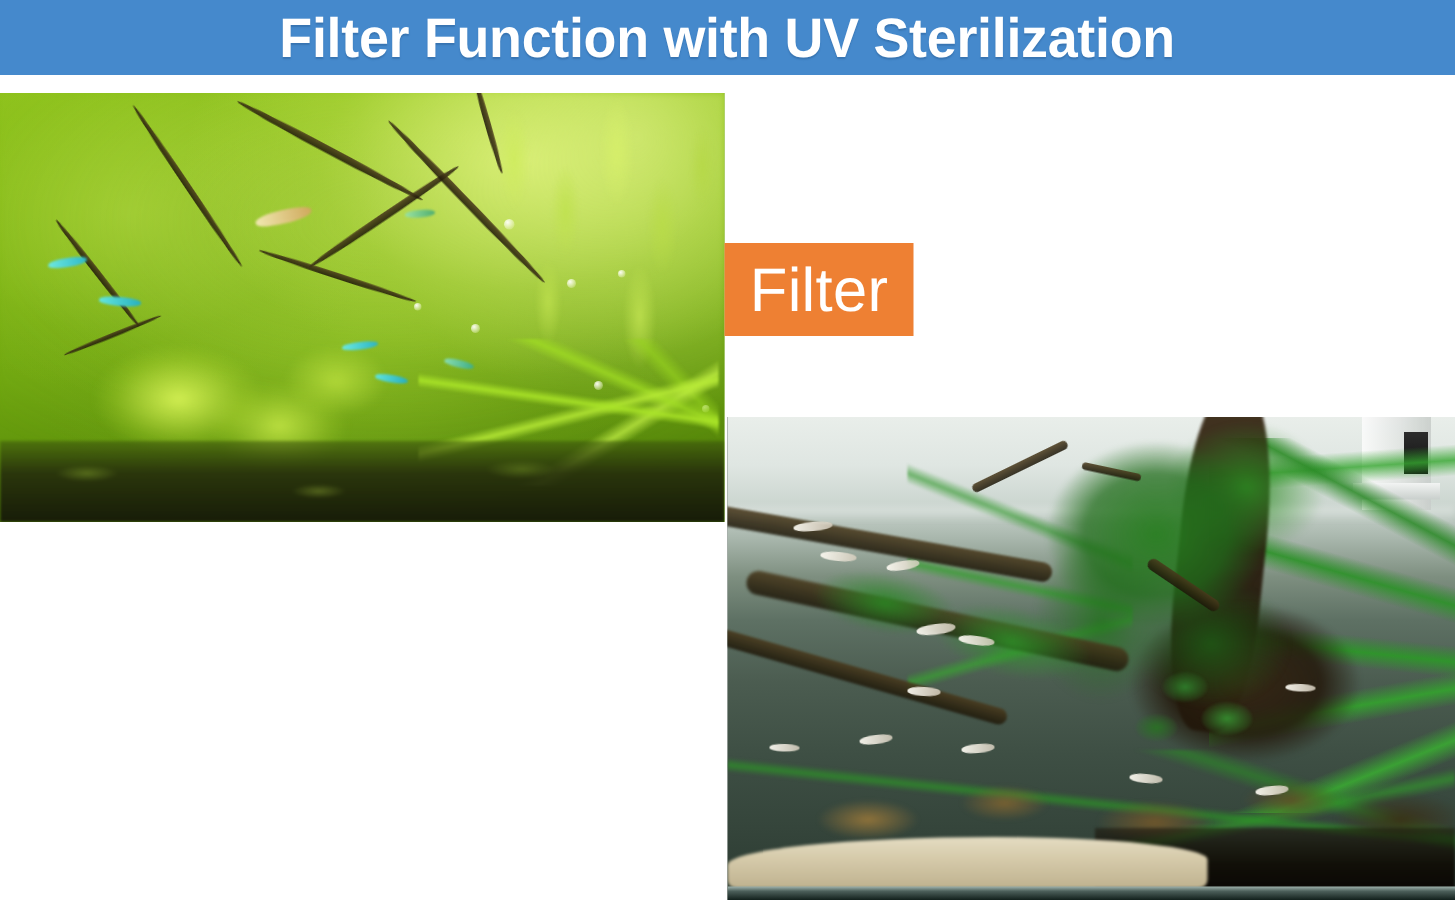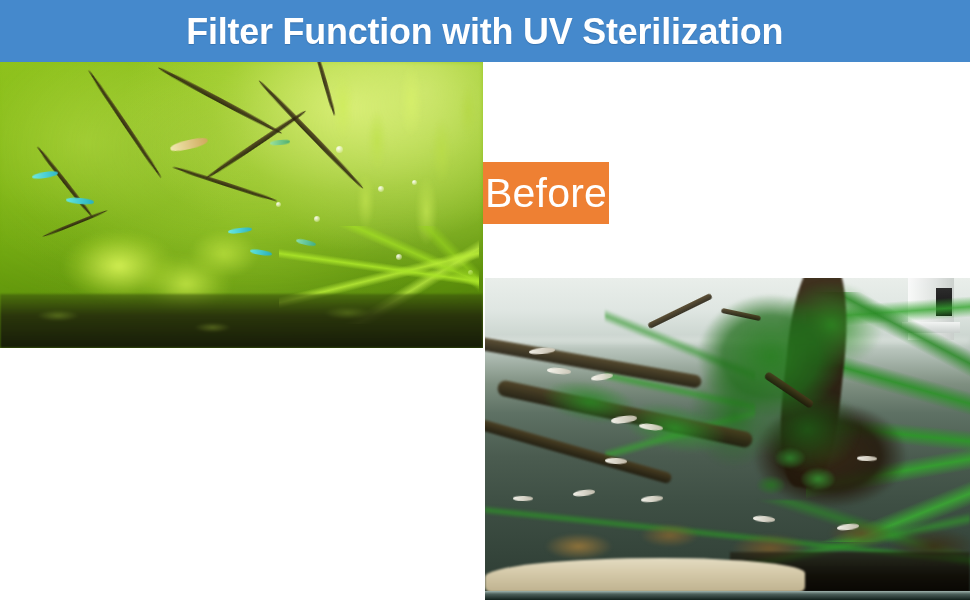--- a/index.html
+++ b/index.html
@@ -17,21 +17,21 @@
     background: #ffffff;
     overflow: hidden;
   }
 
   
   #header-banner {
     position: absolute;
     left: 0;
     top: 0;
     width: 970px;
-    height: 62px;
+    height: 50px;
     background: #4589cc;
     display: flex;
     align-items: center;
     justify-content: center;
   }
   #header-title {
     color: #ffffff;
     font-family: "Liberation Sans", sans-serif;
     font-size: 37px;
     font-weight: bold;
@@ -409,21 +409,21 @@
     <div class="bubble" style="left:314px;top:154px;width:6px;height:6px;"></div>
     <div class="bubble" style="left:396px;top:192px;width:6px;height:6px;"></div>
     <div class="bubble" style="left:468px;top:208px;width:5px;height:5px;"></div>
     <div class="bubble" style="left:276px;top:140px;width:5px;height:5px;"></div>
 
     <div class="grass"></div>
     <div class="substrate"></div>
   </div>
 
   <div id="label-before" class="label-badge">
-    <span>Before</span>
+    <span>Filter</span>
   </div>
 
   <div id="photo-after" class="photo">
     <div class="bg-water"></div>
     <div class="surface-line"></div>
     <div class="equipment"></div>
     <div class="equipment-arm"></div>
     <div class="vallis-right"></div>
     <div class="vallis-mid"></div>
     <div class="trunk"></div>

